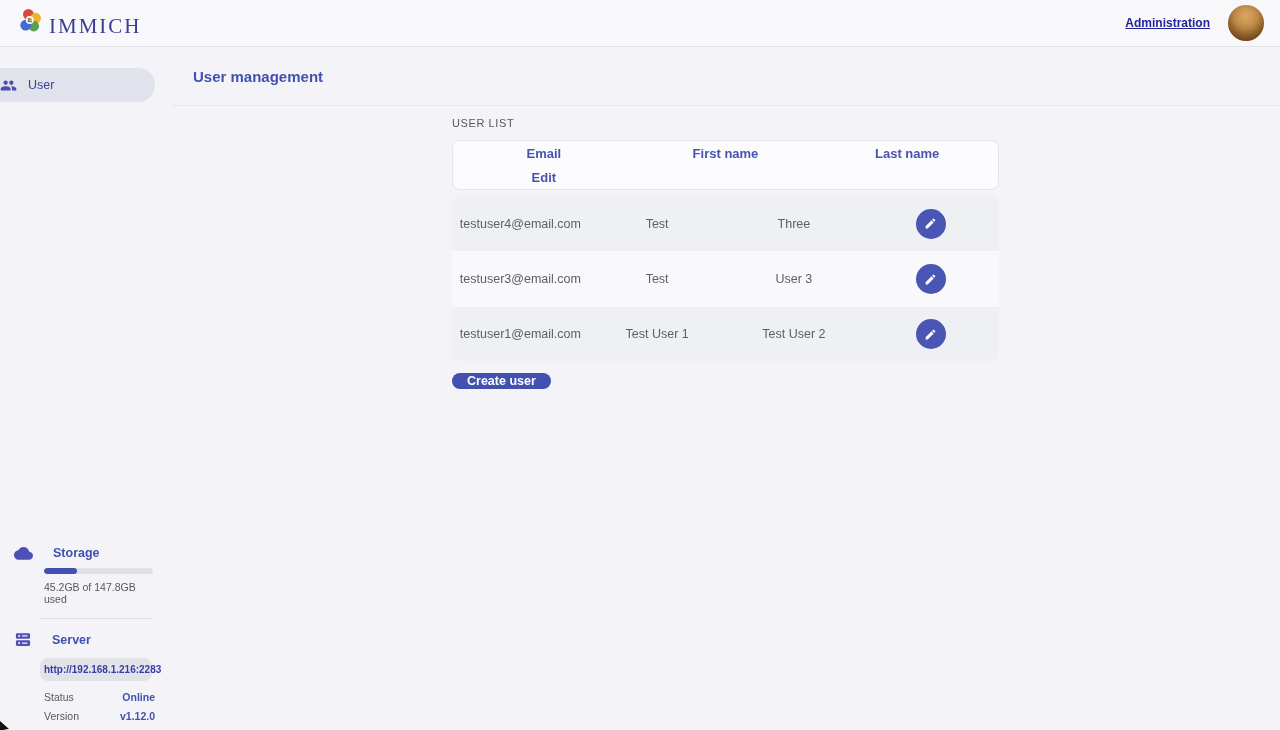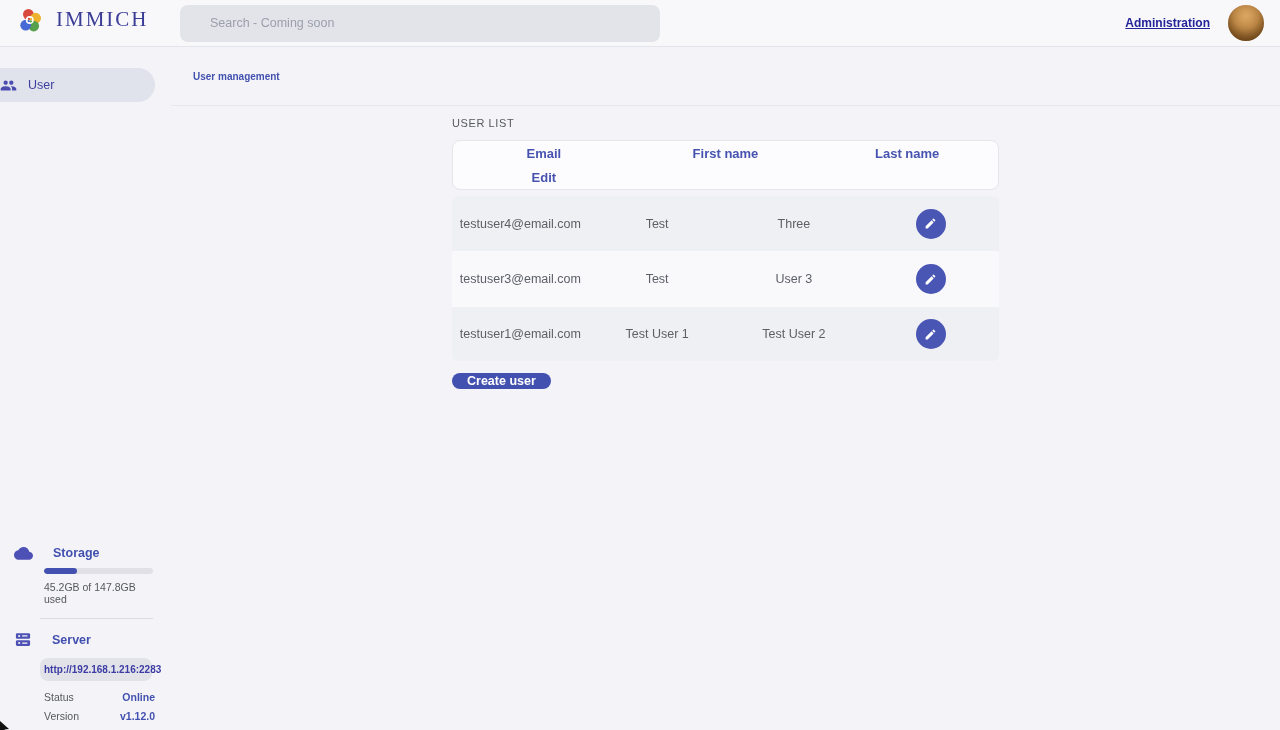--- a/index.html
+++ b/index.html
@@ -6,21 +6,21 @@
     --primary:#4250af;
     --primary-light:#4a56b4;
   }
   *{box-sizing:border-box;}
   html,body{margin:0;padding:0;}
   body{width:1280px;height:730px;font-family:"Liberation Sans",sans-serif;}
   .app{width:1280px;height:730px;background:#f4f4f8;display:flex;flex-direction:column;position:relative;overflow:hidden;}
 
   
   .header{height:47px;flex-shrink:0;background:#f8f8fb;border-bottom:1px solid #e4e5eb;display:flex;align-items:center;padding:0 16px;}
-  .logo{display:flex;align-items:flex-start;gap:12px;width:164px;flex-shrink:0;cursor:pointer;}
+  .logo{display:flex;align-items:flex-end;gap:5px;width:164px;flex-shrink:0;cursor:pointer;}
   .logo-text{font-family:"Liberation Serif",serif;font-size:21px;letter-spacing:2px;color:#3a3c96;font-weight:500;}
   .search-input{width:480px;height:37px;background:#e3e4e9;border:none;border-radius:8px;padding:0 14px 0 30px;font-size:12.5px;color:#555;outline:none;font-family:"Liberation Sans",sans-serif;}
   .search-input::placeholder{color:#9ba0ac;}
   .header-spacer{flex:1;}
   .admin-link{font-size:12px;font-weight:bold;color:#23239a;text-decoration:underline;margin-right:18px;cursor:pointer;}
   .avatar{width:36px;height:36px;border-radius:50%;flex-shrink:0;cursor:pointer;
     background:radial-gradient(circle at 50% 30%,#dca763 0%,#c08a48 40%,#8a5c26 78%,#6d4418 100%);
     box-shadow:inset 0 -6px 10px rgba(60,35,5,.35);}
 
   
@@ -38,21 +38,21 @@
   .side-divider{margin:13px 2px 12px 40px;border:none;border-top:1px solid #dcdce3;}
   .url-chip{margin:10px 0 0 40px;width:112px;padding:6px 4px;background:#e2e3e9;border-radius:8px;font-size:10px;font-weight:bold;color:#3c3ca4;text-align:center;cursor:default;}
   .kv{margin:10px 0 0 44px;width:111px;display:flex;justify-content:space-between;align-items:center;}
   .kv + .kv{margin-top:7px;}
   .kv .k{font-size:10.5px;color:#55585e;}
   .kv .v{font-size:10.5px;font-weight:bold;color:var(--primary);}
 
   
   .main{flex:1;min-width:0;padding-left:16px;display:flex;flex-direction:column;}
   .page-head{height:59px;display:flex;align-items:center;padding-left:22px;border-bottom:1px solid #e7e8ee;}
-  .page-title{font-size:10px;font-weight:600;color:var(--primary);}
+  .page-title{font-size:15px;font-weight:600;color:var(--primary);}
   .content-col{width:547px;margin:0 auto;padding-top:11px;}
   .section-label{font-size:11px;color:#55585e;letter-spacing:.6px;margin-bottom:11px;}
   .table-header{display:grid;grid-template-columns:repeat(3,1fr);align-items:center;height:50px;background:#fcfcfe;border:1px solid #e5e6ea;border-radius:8px;text-align:center;}
   .table-header .col{font-size:13px;font-weight:600;color:#4753b0;}
   .table-rows{margin-top:6px;border-radius:6px;overflow:hidden;}
   .row{display:grid;grid-template-columns:repeat(4,1fr);align-items:center;height:55px;text-align:center;}
   .row + .row{border-top:1px solid #fafafc;}
   .row:nth-child(odd){background:#eff0f3;}
   .row:nth-child(even){background:#f9f9fc;}
   .cell{font-size:12.5px;color:#5c5f66;}
@@ -75,21 +75,20 @@
           <circle cx="8.3" cy="15.6" r="4.6" fill="#4769d6"></circle>
           <circle cx="11.8" cy="11.2" r="3.4" fill="#ffffff"></circle>
           <circle cx="11.1" cy="10.3" r="1" fill="#d94a3d"></circle>
           <circle cx="12.9" cy="10.5" r="1" fill="#edb22e"></circle>
           <circle cx="12.6" cy="12.3" r="1" fill="#57a04c"></circle>
           <circle cx="10.9" cy="12.1" r="1" fill="#4769d6"></circle>
         </svg>
       </span>
       <span class="logo-text">IMMICH</span>
     </div>
-    <input class="search-input" type="text" placeholder="Search - Coming soon" style="">
     <div class="header-spacer"></div>
     <a class="admin-link">Administration</a>
     <div class="avatar"></div>
   </header>
 
   <div class="body">
 
     <aside class="sidebar">
       <div class="nav-item">
         <span class="icon-indigo">

